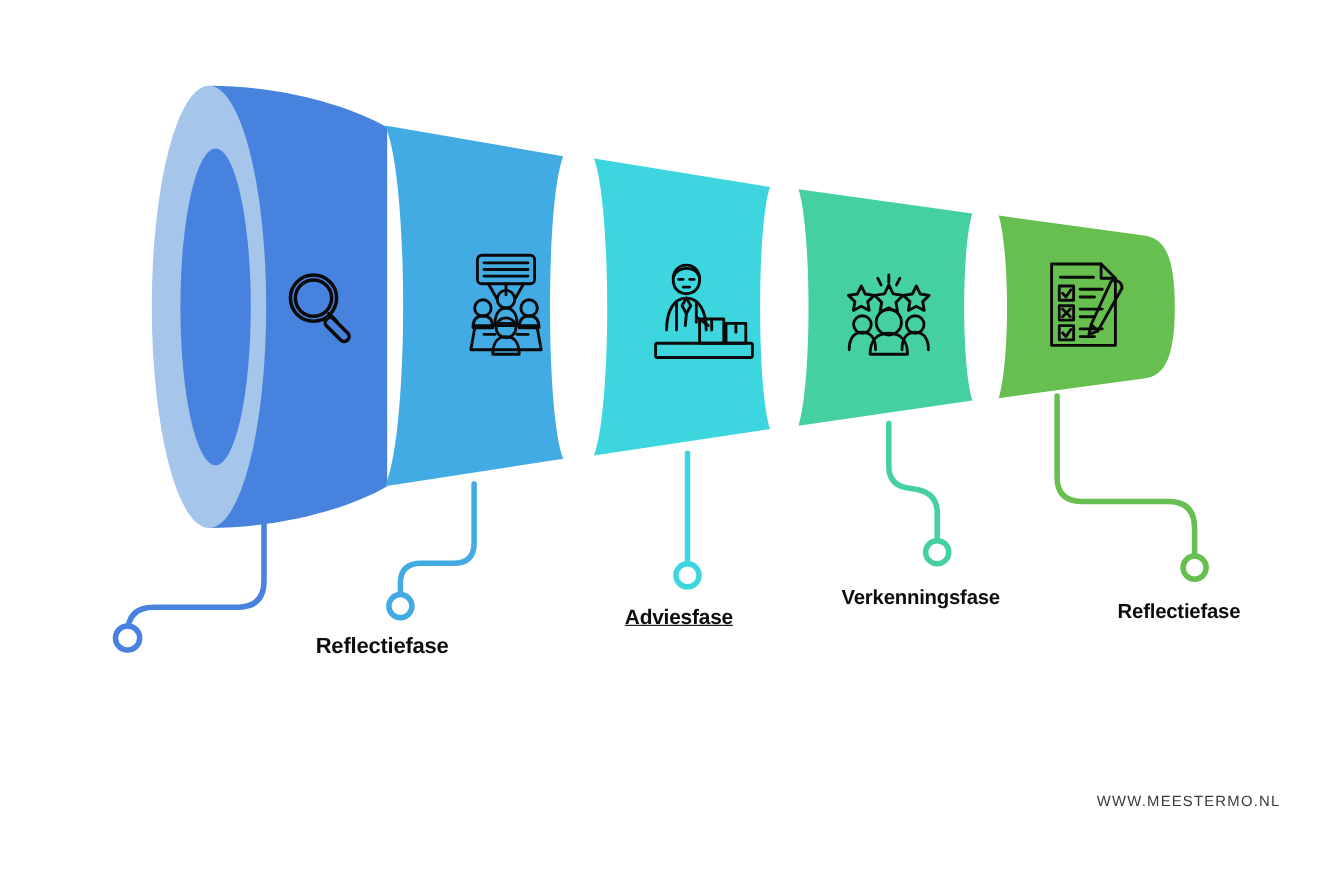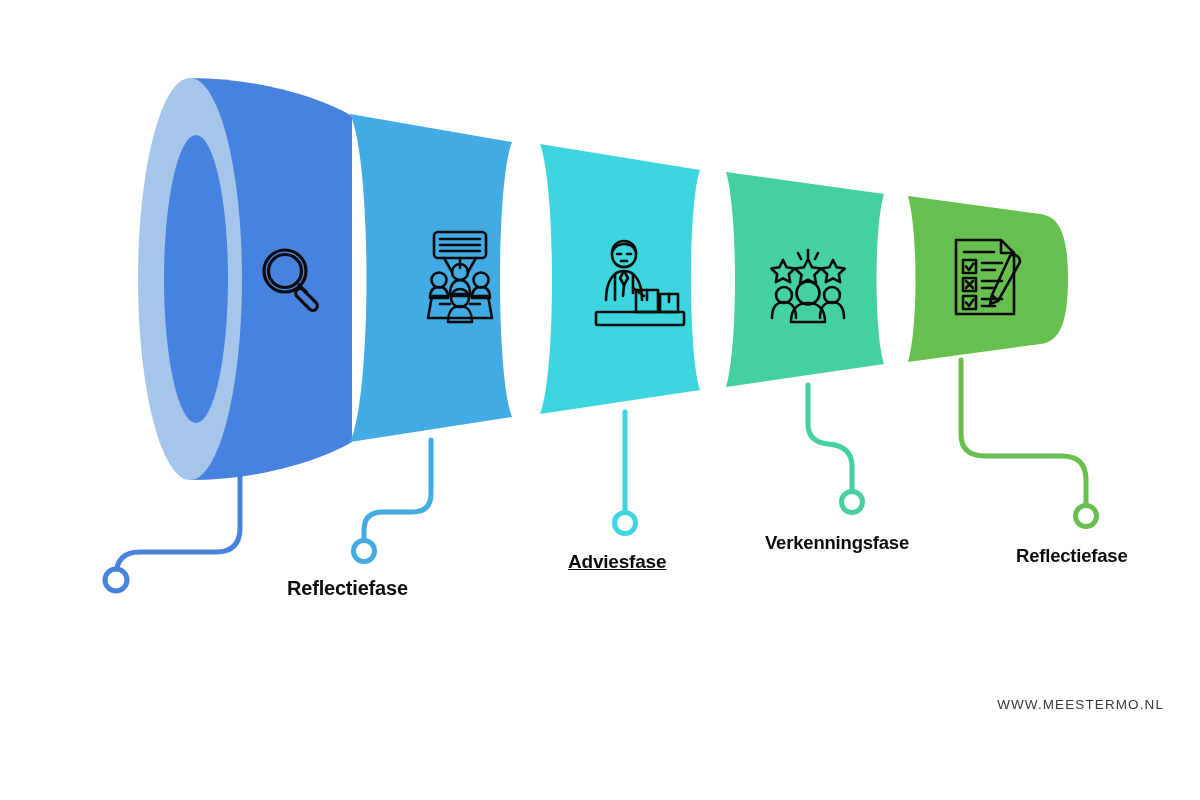--- a/index.html
+++ b/index.html
@@ -17,21 +17,21 @@
   .phase-label{
     position:absolute;
     font-family:"Liberation Sans", sans-serif;
     font-weight:bold;
     color:#0d0d0d;
     white-space:nowrap;
     letter-spacing:-0.2px;
   }
   .footer-note{
     position:absolute;
-    right:36px;bottom:88px;
+    right:36px;bottom:64px;
     font-family:"Liberation Sans", sans-serif;
     font-size:13.5px;
     letter-spacing:1.1px;
     color:#3a3a3a;
     white-space:nowrap;
   }
 </style>
 </head>
 <body style="background: rgb(255, 255, 255);">
 

